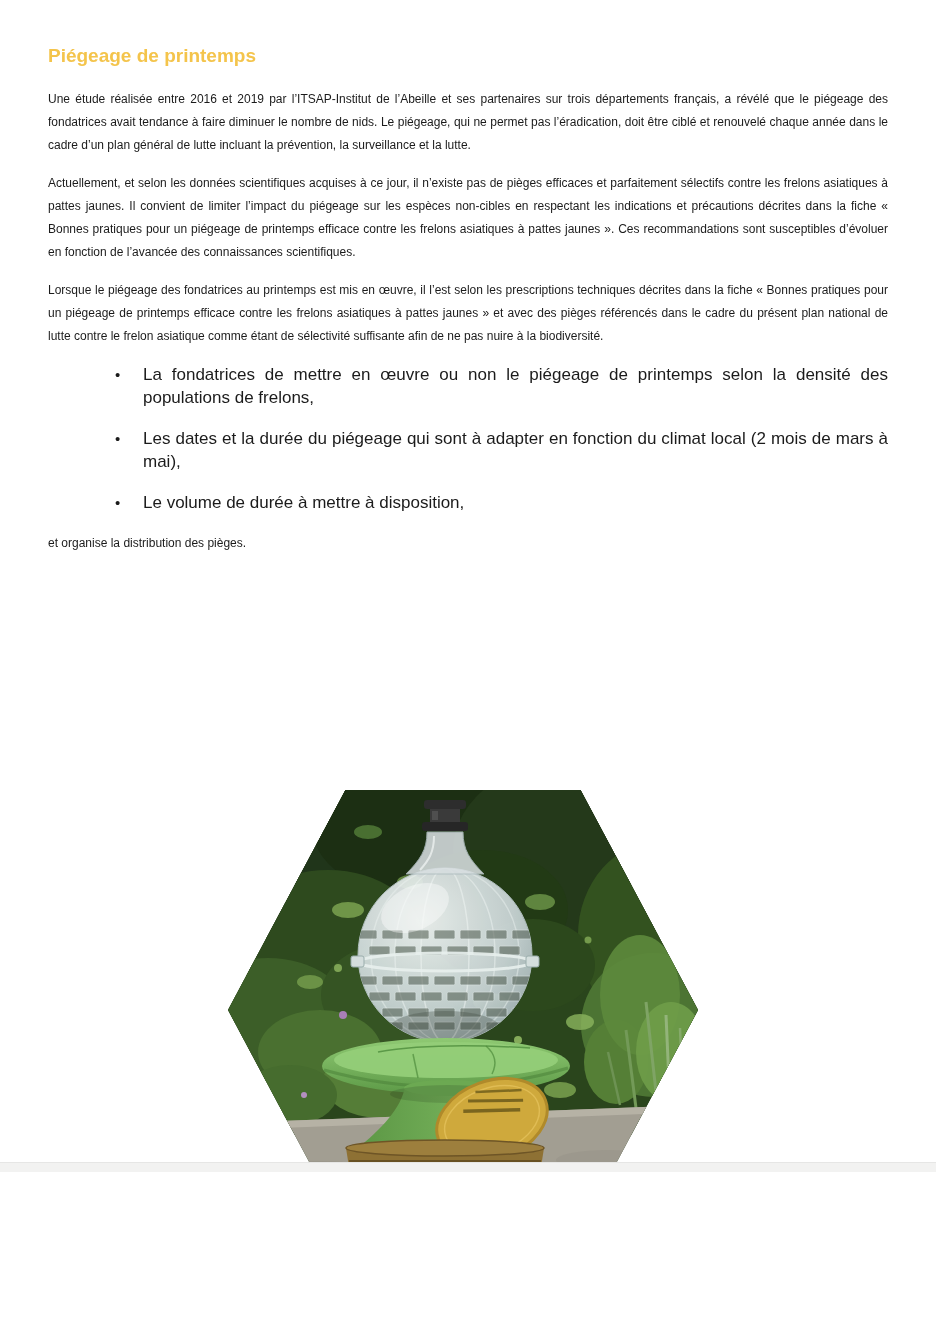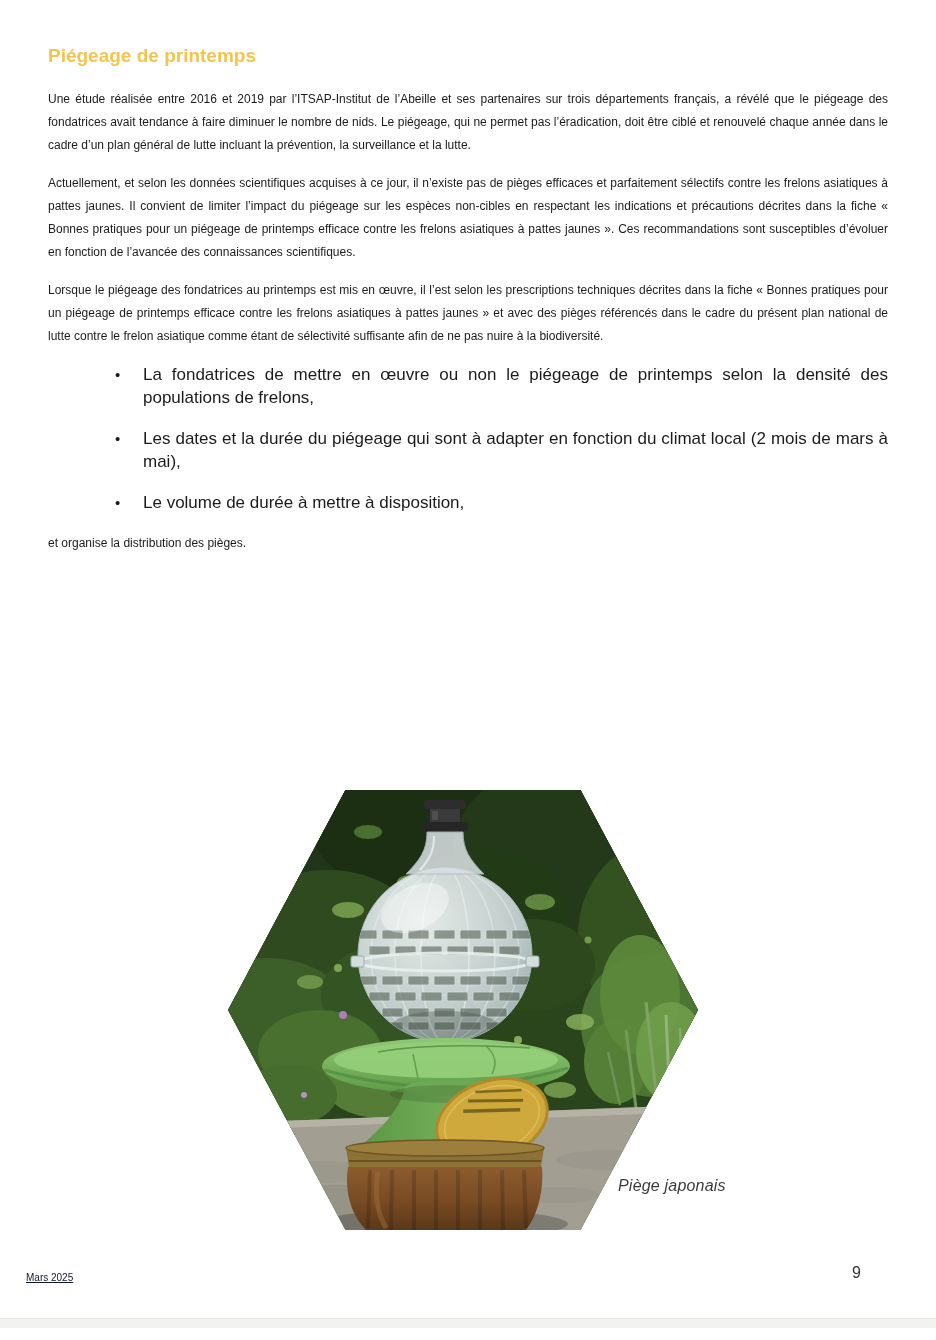--- a/index.html
+++ b/index.html
@@ -1,17 +1,17 @@
 <!DOCTYPE html>
 <html lang="fr"><head>
 <meta charset="utf-8">
 <style>
   html,body { margin:0; padding:0; background:#ffffff; }
   .page {
-    position:relative; width:936px; height:1328px; background:#ffffff;
+    position:relative; width:936px; height:1172px; background:#ffffff;
     font-family:"Liberation Sans", sans-serif; color:#1b1b1b; overflow:hidden;
   }
   .content { position:absolute; left:48px; top:45px; width:840px; }
   .heading {
     font-size:19px; line-height:22px; font-weight:bold;
     color:#F4C44B; margin:0 0 21px 0;
   }
   p.body { font-size:12px; line-height:23px; text-align:justify; margin:0 0 15px 0; }
   p.gap-before { margin-top:58px; }
   .blist { margin:12px 0 0 0; padding:0; list-style:none; }

